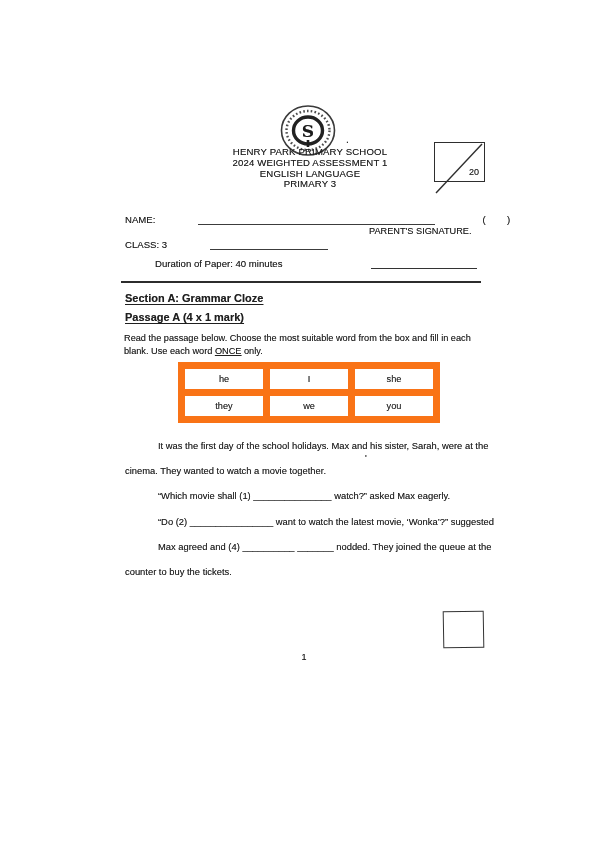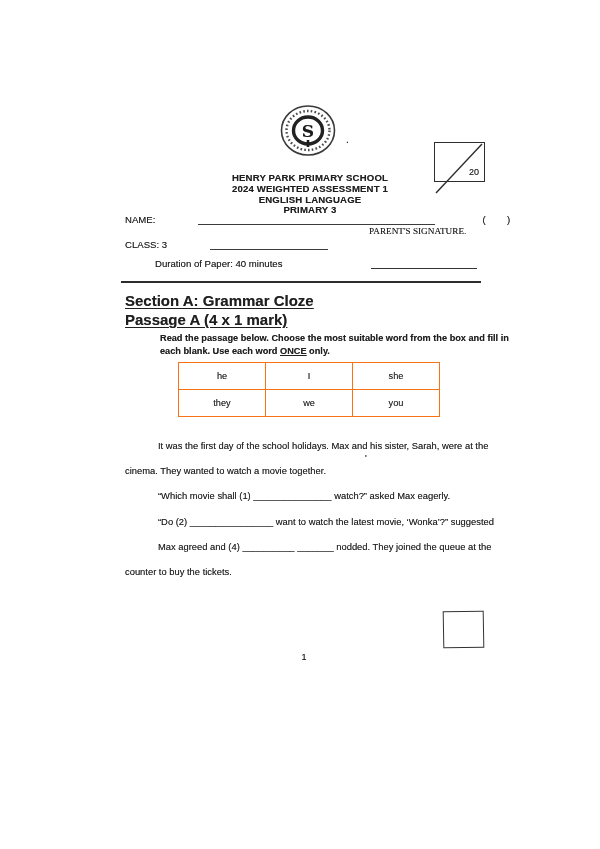--- a/index.html
+++ b/index.html
@@ -7,61 +7,61 @@
   body { width:600px; height:849px; }
   .page {
     position:relative; width:600px; height:849px; background:#ffffff;
     font-family:"Liberation Sans", sans-serif; color:#1f1f1f;
     overflow:hidden;
     text-shadow:0 0 0.35px rgba(25,25,25,0.55);
   }
   
   .logo { position:absolute; left:278px; top:104px; width:60px; height:53px; }
   .header-text {
-    position:absolute; left:160px; top:173px; width:300px;
-    text-align:center; font-weight:bold; font-size:9.6px; line-height:10.8px;
+    position:absolute; left:160px; top:147px; width:300px;
+    text-align:center; font-weight:normal; font-size:9.6px; line-height:10.8px;
     letter-spacing:0.15px;
   }
   .score-box {
     position:absolute; left:434px; top:142px; width:51px; height:40px;
     border:1.6px solid #2e2e2e;
   }
   .score-box svg { position:absolute; left:0; top:0; }
   .score-value { position:absolute; right:5px; top:24px; font-size:9px; color:#2e2e2e; }
   
   .info-row { position:absolute; left:125px; font-size:9.6px; display:flex; align-items:flex-end;gap:38px; }
   .name-row { top:214px; }
   .class-row { top:239px; }
   .duration-row { top:258px;margin-left:30px; }
   .fill-line { display:inline-block; border-bottom:1.2px solid #3c3c3c; height:11px; }
   .name-line { width:237px; margin-left:5px; }
   .class-line { width:118px; margin-left:5px; }
   .brackets { white-space:pre; margin-left:9px; }
-  .parent-sig-label { position:absolute; left:369px; top:226px; font-size:9.2px;font-family:Liberation Serif, serif; }
+  .parent-sig-label { position:absolute; left:369px; top:226px; font-size:9.2px; }
   .parent-sig-line { position:absolute; left:371px; top:268px; width:106px; border-top:1.4px solid #333; }
   .separator { position:absolute; left:121px; top:281px; width:360px; height:2px; background:#2c2c2c; }
   
   .section-title, .passage-title {
-    position:absolute; left:125px; font-weight:bold; font-size:15px;
+    position:absolute; left:125px; font-weight:bold; font-size:11px;
     text-decoration:underline; text-underline-offset:2px;
   }
   .section-title { top:292px; }
   .passage-title { top:311px; }
   .instructions {
     position:absolute; left:124px; top:332px; width:362px;
-    font-weight:bold; font-size:9.2px; line-height:12.5px;margin-left:36px;
+    font-weight:normal; font-size:9.2px; line-height:12.5px;
   }
   .instructions .once { text-decoration:underline; }
   
   .word-table {
     position:absolute; left:178px; top:362px; width:262px;
     border-collapse:collapse; table-layout:fixed;
   }
   .word-table td {
-    border:1px solid #f97316; height:27px; text-align:center;
+    border:7px solid #f97316; height:27px; text-align:center;
     font-size:9.2px; color:#2a2a2a;
   }
   .word-table tr:first-child td { border-bottom:1px dashed #5a5a5a; }
   
   .passage { position:absolute; left:125px; top:433px; width:358px; font-size:9.4px; }
   .pline { line-height:25.2px; height:25.2px; white-space:nowrap; }
   .indent { padding-left:33px; }
   
   .marks-box {
     position:absolute; left:443px; top:611px; width:41px; height:37px;

